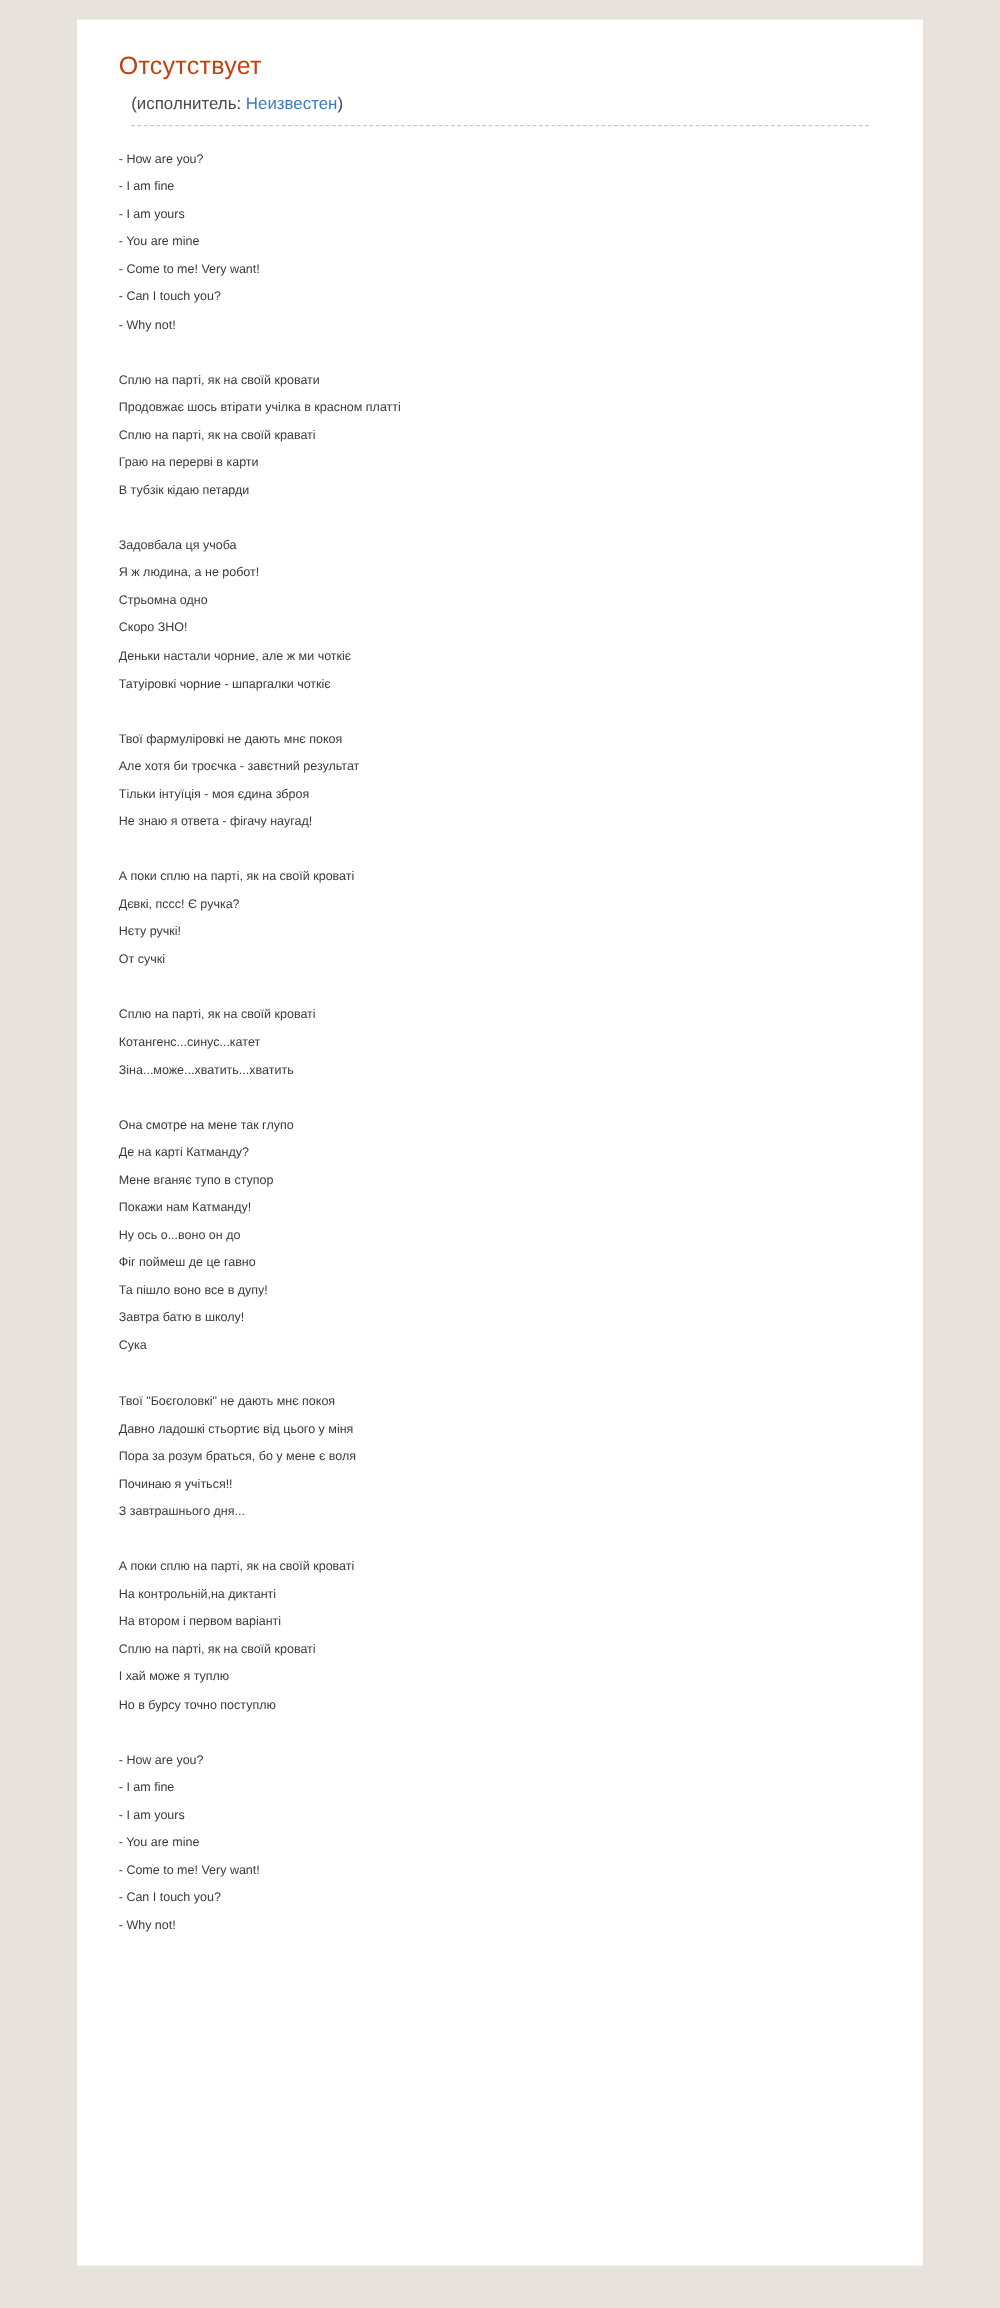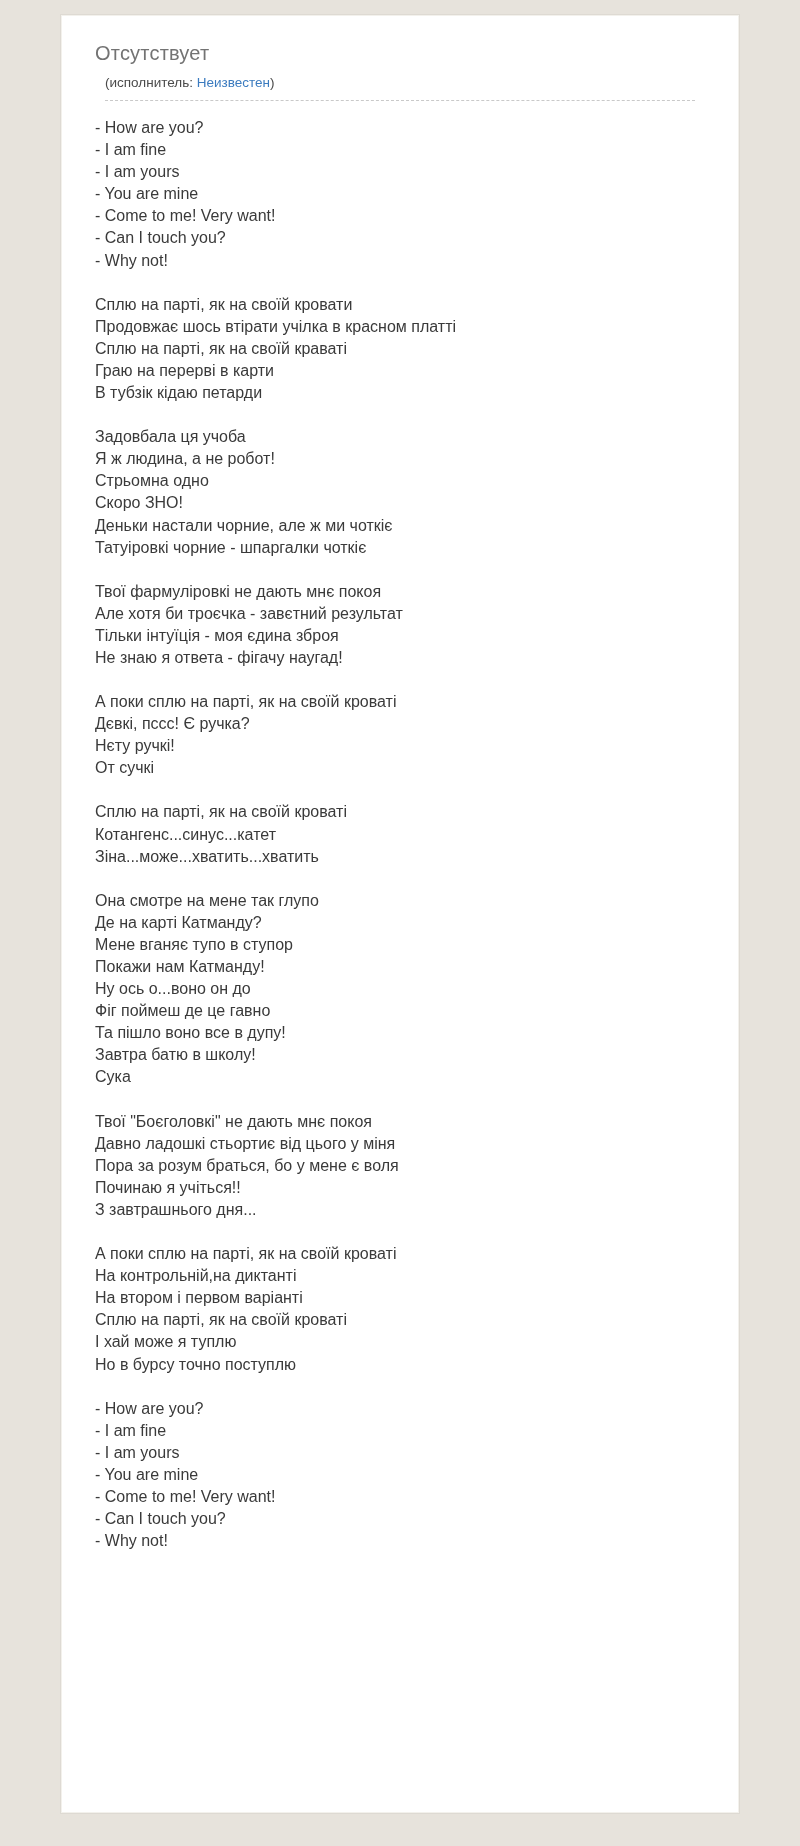--- a/index.html
+++ b/index.html
@@ -21,41 +21,41 @@
   .sheet {
     background: #ffffff;
     border: 1px solid #dedad3;
     box-shadow: 0 0 0 1px #f3f1ec inset;
     padding: 26px 34px 40px 34px;
     box-sizing: border-box;
     min-height: 1800px;
     position: relative;
   }
   .song-title {
-    color: #737373;
+    color: #c2410c;
     font-size: 20px;
     line-height: 1.2;
     margin: 0 0 6px 0;
     font-weight: normal;
     letter-spacing: 0.2px;
   }
   .artist-line {
     font-size: 13.5px;
     color: #4a4a4a;
     margin: 10px;
     padding-bottom: 10px;
     border-bottom: 1px dashed #c9c9c9;
   }
   .artist-link {
     color: #3b7bbf;
     text-decoration: none;
   }
   .lyrics {
     margin: 16px 0 0 0;
-    font-size: 16px;
+    font-size: 10px;
     line-height: 22.1px;
     color: #3a3a3a;
     white-space: pre-wrap;
     font-family: "Liberation Sans", sans-serif;
   }
   .lyrics .blank {
     display: block;
     height: 22px;
   }
   .lyric-line {

